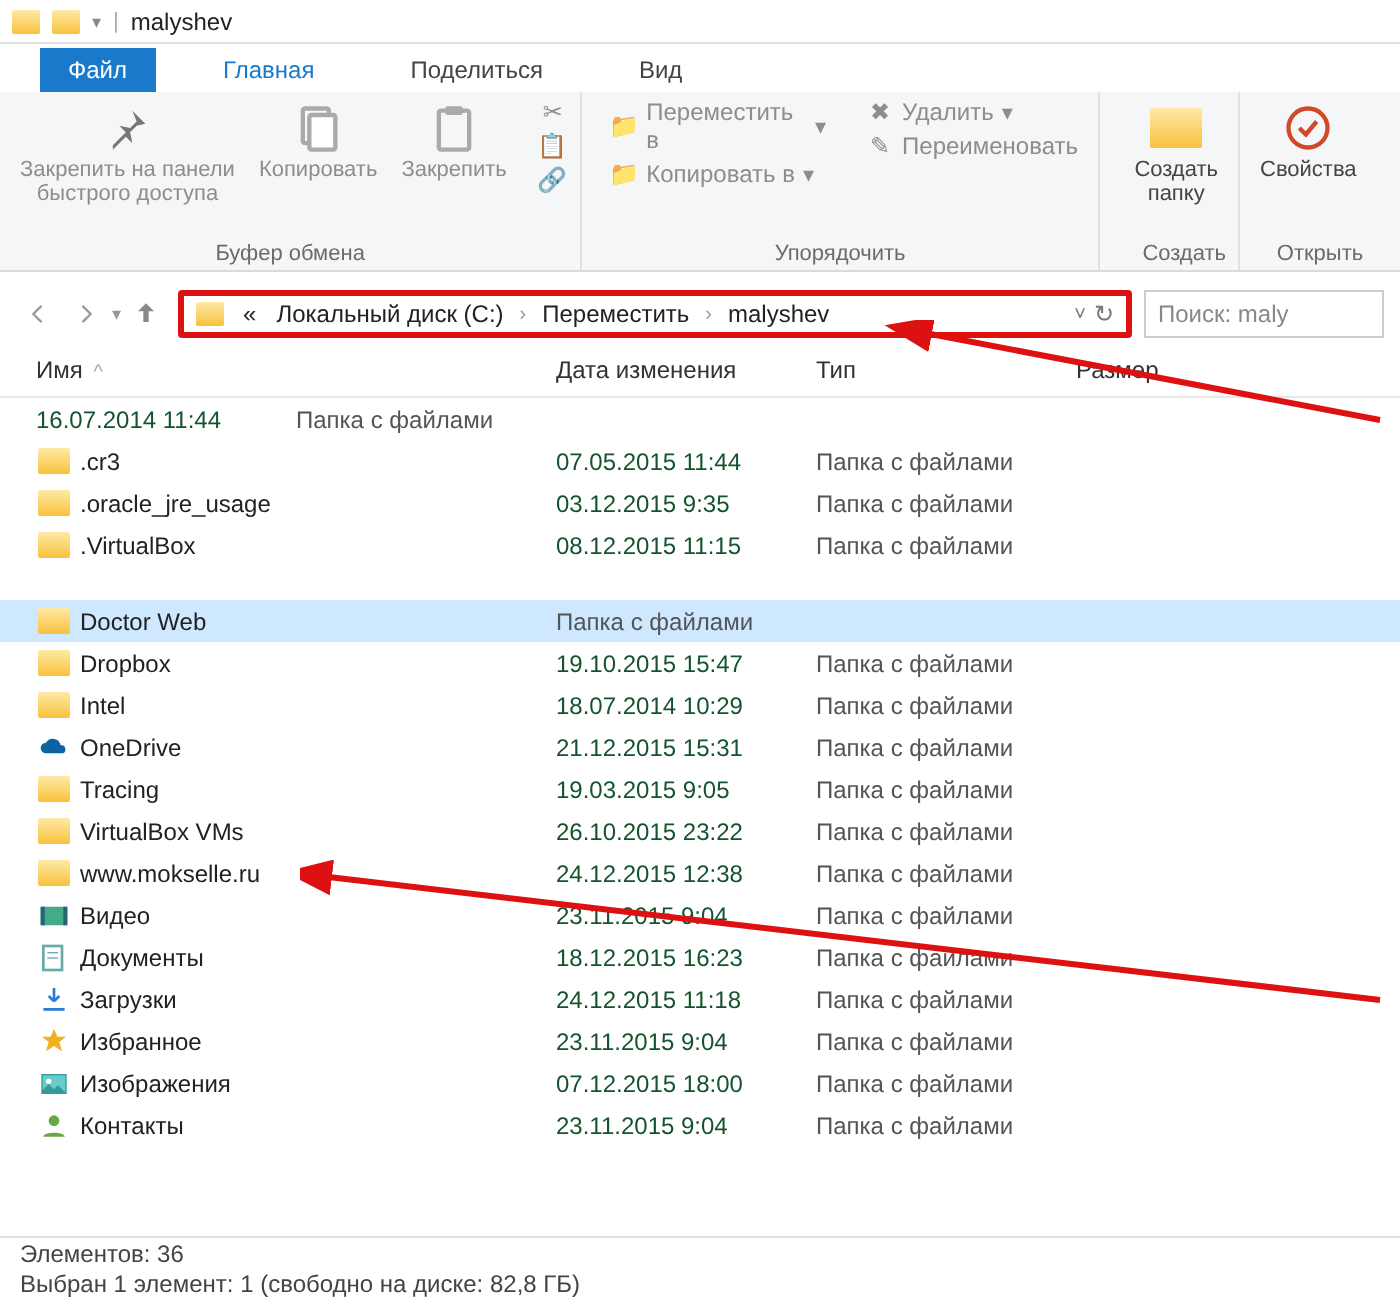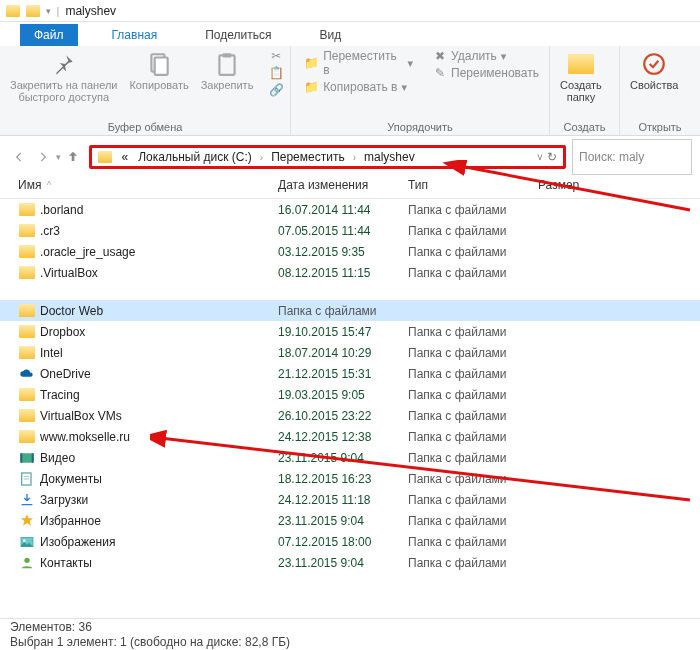--- a/index.html
+++ b/index.html
@@ -29,21 +29,21 @@
 
   .navbar { height: 30px; display: flex; align-items: center; padding: 0 8px; gap: 2px; margin-top:6px;}
   .nav-arrow { width: 22px; height: 22px; border-radius: 50%; display:flex; align-items:center; justify-content:center; color:#9a9a9a; cursor:pointer;}
   .nav-arrow svg { width:14px; height:14px; }
   .nav-up { width:20px; color:#9a9a9a; cursor:pointer; display:flex; align-items:center; justify-content:center;}
   .addr-wrap { flex: 1; height: 24px; border: 3px solid #d11; border-radius:2px; margin: 0 4px; display:flex; align-items:center; padding: 0 6px; position:relative;}
   .addr { display:flex; align-items:center; gap:2px; color:#222; font-size:12px; overflow:hidden; white-space:nowrap;}
   .addr .crumb { padding: 2px 4px; cursor:pointer; }
   .addr .chev { color:#999; font-size:10px; padding:0 2px;}
   .addr-right { margin-left:auto; display:flex; align-items:center; gap:4px; color:#777;}
-  .search { width: 120px; height:36px; border:1px solid #ccc; display:flex; align-items:center; padding:0 6px; color:#888; font-size:12px;}
+  .search { width: 120px; height:24px; border:1px solid #ccc; display:flex; align-items:center; padding:0 6px; color:#888; font-size:12px;}
 
   .main { position: relative; }
   .columns { display:flex; border-bottom:1px solid #e8e8e8; padding: 6px 11px 6px 18px; color:#333;}
   .col-name { width: 260px; }
   .col-date { width: 130px; }
   .col-type { width: 130px; }
   .col-size { width: 80px; }
   .col-drag { color:#aaa; font-size:10px; padding:0 2px;}
 
   .list { }
@@ -139,21 +139,21 @@
           <div class="small-btn">
               <span class="sico">✎</span>
               <span>Переименовать</span>
             </div>
         </div>
       </div>
     </div>
     <div class="ribbon-group-label">Упорядочить</div>
   </div>
 
-  <div class="ribbon-group" style="min-width:70px;">
+  <div class="ribbon-group" style="min-width:70px;align-items:flex-end;">
     <div class="ribbon-row">
       <div class="big-btn enabled">
         <div class="ico">
             <span class="folder-ic" style="width:26px;height:20px;"></span>
           </div>
         <div class="lbl">Создать
 папку</div>
       </div>
     </div>
     <div class="ribbon-group-label">Создать</div>
@@ -216,26 +216,20 @@
 
 <div class="main">
   <div class="columns">
     <div class="col-name"><span>Имя</span> <span class="col-drag">^</span></div>
     <div class="col-date">Дата изменения</div>
     <div class="col-type">Тип</div>
     <div class="col-size">Размер</div>
   </div>
   <div class="list" id="file-list">
       <div class="row">
-        <div class="c1">
-          <span class="ic">
-            <span class="folder-ic"></span>
-          </span>
-          <span class="nm">.borland</span>
-        </div>
         <div class="c2">16.07.2014 11:44</div>
         <div class="c3">Папка с файлами</div>
         <div class="c4"></div>
       </div>
       <div class="row">
         <div class="c1">
           <span class="ic">
             <span class="folder-ic"></span>
           </span>
           <span class="nm">.cr3</span>

